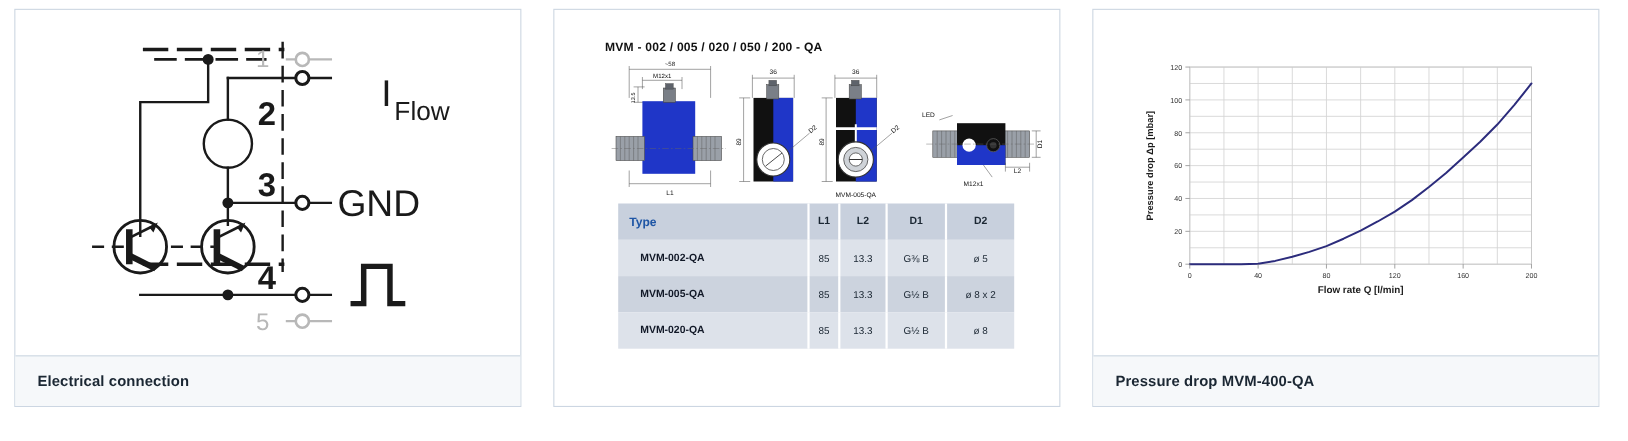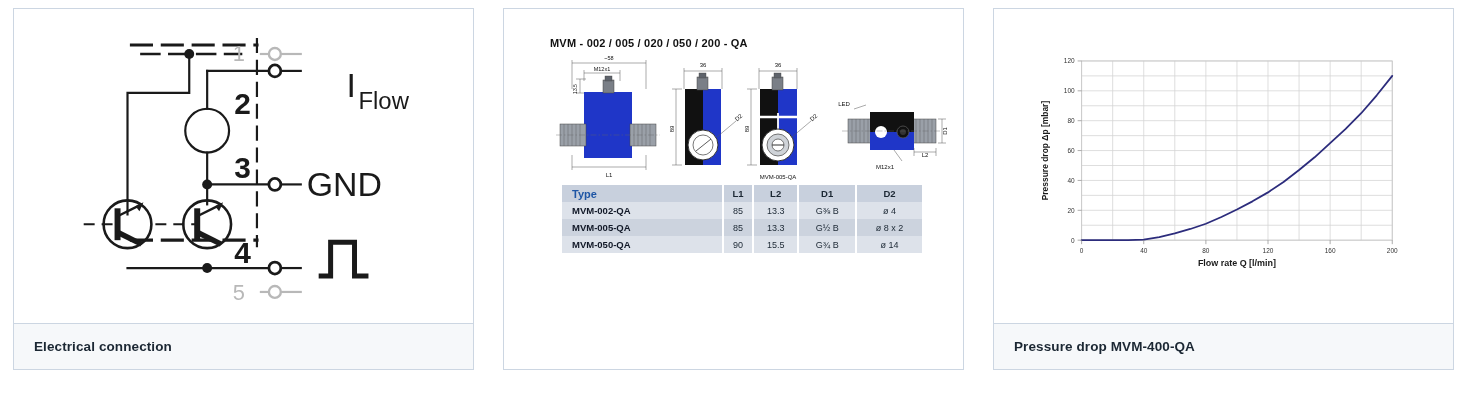--- a/index.html
+++ b/index.html
@@ -86,21 +86,21 @@
   .dim-table {
     position: absolute;
     left: 58px;
     top: 176px;
     width: 360px;
     border-collapse: collapse;
     font-size: 9px;
   }
   .dim-table th, .dim-table td {
     padding: 0;
-    height: 17px;
+    height: 33px;
     text-align: center;
     vertical-align: middle;
     border-right: 2px solid #ffffff;
     font-weight: normal;
     color: #1b2733;
   }
   .dim-table th:last-child, .dim-table td:last-child { border-right: none; }
   .dim-table thead th {
     background: #c8d0dd;
     font-weight: bold;
@@ -109,21 +109,21 @@
   .dim-table thead th.type-head {
     color: #1f56a5;
     text-align: left;
     padding-left: 10px;
     font-size: 11px;
   }
   .dim-table tbody tr:nth-child(odd)  td { background: #dde2ea; }
   .dim-table tbody tr:nth-child(even) td { background: #ccd3de; }
   .dim-table tbody td.type-cell {
     text-align: left;
-    padding-left: 10px;
+    padding-left: 20px;
     font-weight: bold;
     font-size: 9.5px;
     color: #111827;
     margin-left: 24px;
   }
 
   
   .chart-area {
     position: absolute;
     left: 0; top: 0; width: 100%; height: 100%;
@@ -380,35 +380,35 @@
             <th>D1</th>
             <th>D2</th>
           </tr>
         </thead>
         <tbody>
           <tr>
             <td class="type-cell">MVM-002-QA</td>
             <td>85</td>
             <td>13.3</td>
             <td>G⅜ B</td>
-            <td>ø 4</td>
+            <td>ø 5</td>
           </tr>
           <tr>
             <td class="type-cell">MVM-005-QA</td>
             <td>85</td>
             <td>13.3</td>
             <td>G½ B</td>
             <td>ø 8 x 2</td>
           </tr>
           <tr>
-            <td class="type-cell">MVM-050-QA</td>
-            <td>90</td>
-            <td>15.5</td>
-            <td>G¾ B</td>
-            <td>ø 14</td>
+            <td class="type-cell">MVM-020-QA</td>
+            <td>85</td>
+            <td>13.3</td>
+            <td>G½ B</td>
+            <td>ø 8</td>
           </tr>
         </tbody>
       </table>
     </div>
   </div>
 
   <div class="panel">
     <div class="panel-body">
       <svg class="chart-area" viewBox="0 0 461 315" preserveAspectRatio="xMidYMid meet">
 

